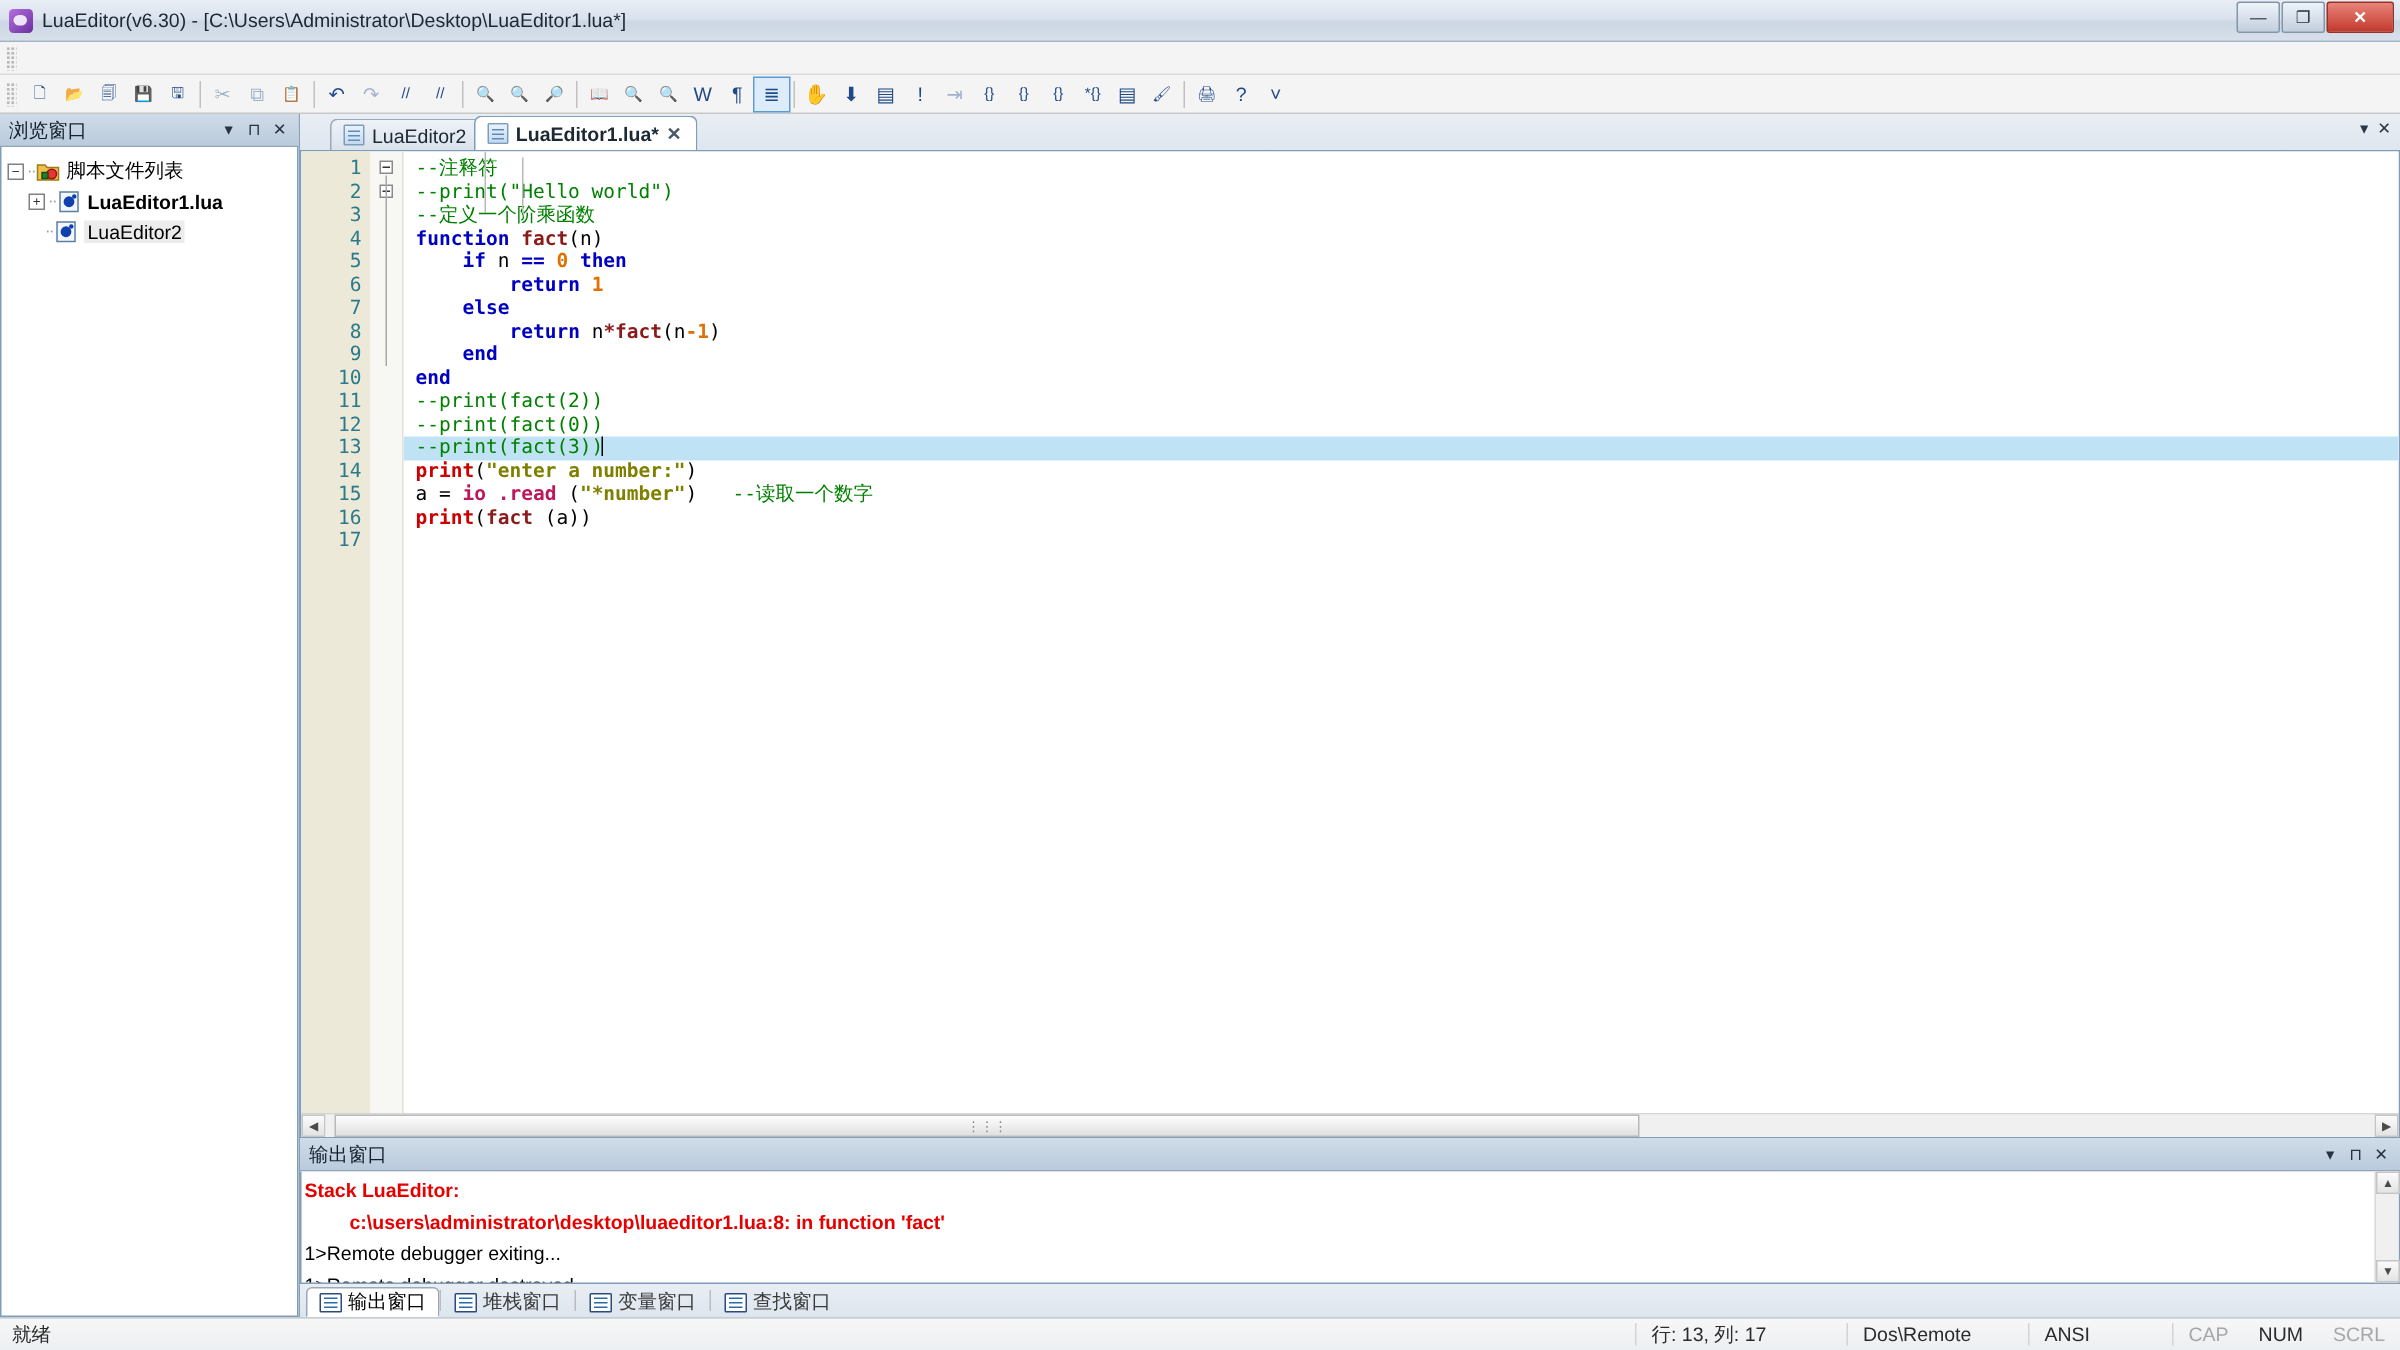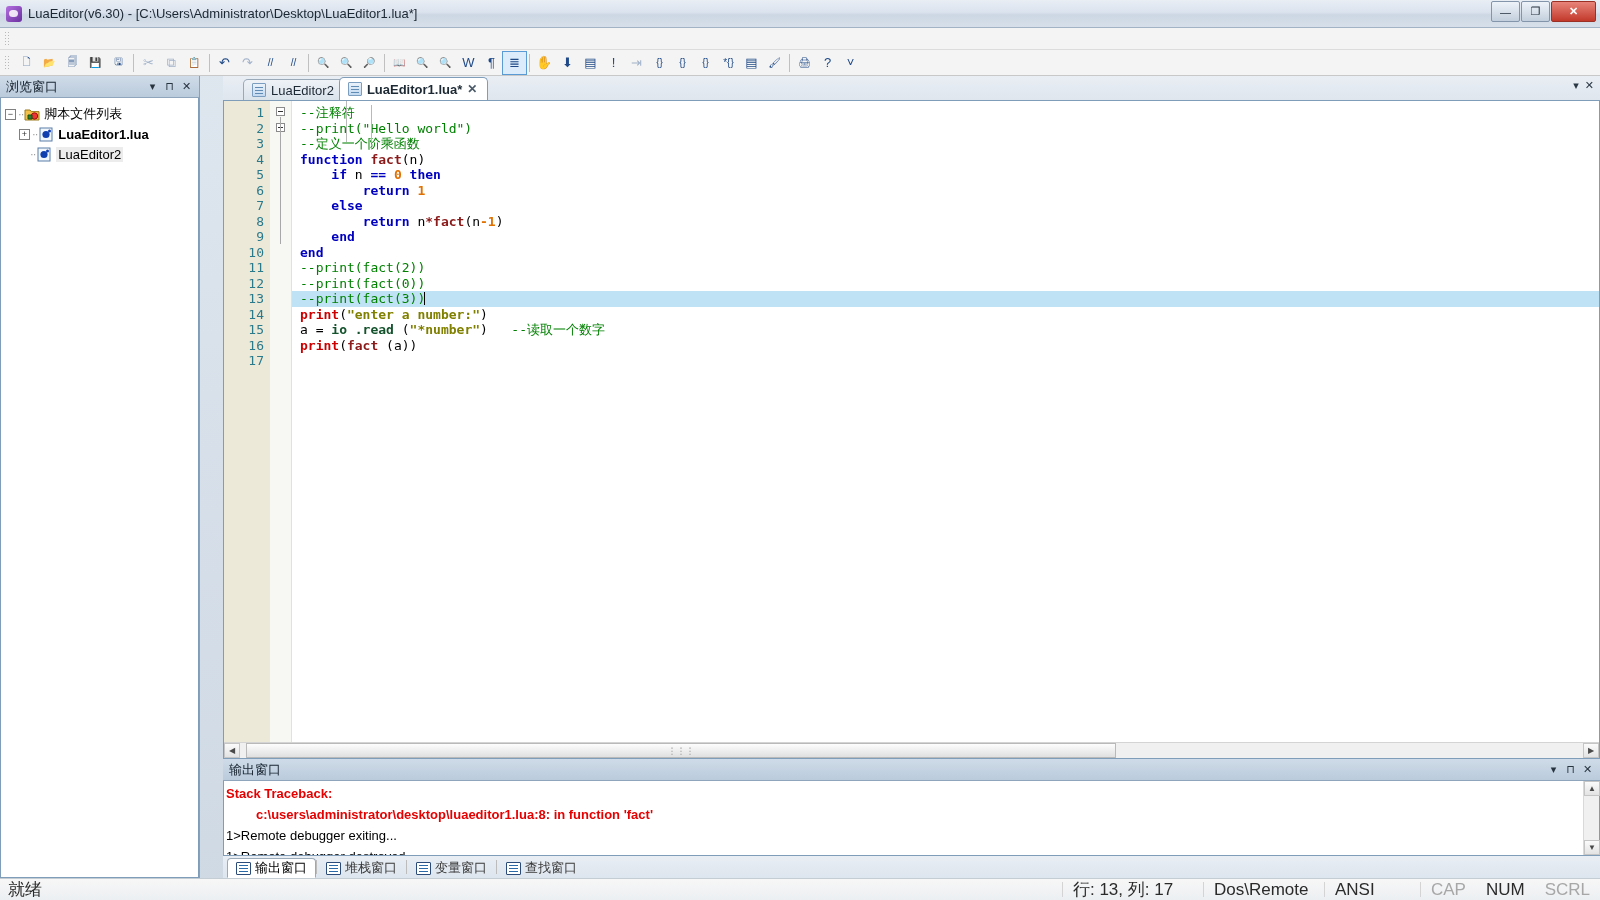--- a/index.html
+++ b/index.html
@@ -40,21 +40,21 @@
   
   .toolbar{ height:26px; display:flex; align-items:center; background:#f4f4f4;
      border-bottom:1px solid #c8c8c8; padding-left:4px; gap:1px; }
   .tbtn{ width:23px;height:22px; display:flex;align-items:center;justify-content:center;
      font-size:13px; color:#204a87; position:relative; }
   .tbtn.active{ background:#dcecfb; outline:1px solid #5b9bd5; }
   .tbtn.dim{ opacity:.38; }
   .tsep{ width:1px;height:18px;background:#c0c0c0;margin:0 3px; }
 
   
-  .body-row{ flex:1; display:flex; min-height:0;gap:23px; }
+  .body-row{ flex:1; display:flex; min-height:0; }
 
   
   .sidebar{ width:200px; display:flex; flex-direction:column; background:#f0f0f0;
      border-right:1px solid #8aa0b6; }
   .panel-head{ height:22px; display:flex; align-items:center;
      background:linear-gradient(#cfdbe8,#bacbdc); border-bottom:1px solid #8ea5bb;
      padding:0 4px 0 6px; font-size:13px; color:#15212d;}
   .panel-head .ttl{ flex:1; }
   .ph-btn{ width:17px;height:17px;display:flex;align-items:center;justify-content:center;
      font-size:11px;color:#27333f;}
@@ -108,21 +108,21 @@
   .cline.current{ background:#bfe3f5; }
   .caret{ display:inline-block; width:1px; height:13px; background:#000;
      vertical-align:-2px; margin-left:-1px;}
   .c-com{ color:#008000; }
   .c-kw { color:#0000c0; font-weight:bold; }
   .c-fn { color:#8b1a1a; font-weight:bold; }
   .c-num{ color:#e07000; font-weight:bold; }
   .c-str{ color:#808000; font-weight:bold; }
   .c-id { color:#000; }
   .c-call{ color:#cc0000; font-weight:bold; }
-  .c-lib{ color:#14532d; font-weight:bold; }
+  .c-lib{ color:#be185d; font-weight:bold; }
   .c-op { color:#000; }
   .vline{ position:absolute; width:1px; background:#b9b9b9; }
 
   .hscroll{ height:16px; background:#f0f0f0; border-top:1px solid #d4d4d4;
      display:flex; align-items:center; }
   .sb-arrow{ width:16px;height:15px; background:linear-gradient(#fbfbfb,#e3e3e3);
      border:1px solid #c5c5c5; display:flex;align-items:center;justify-content:center;
      font-size:8px; color:#4a4a4a; flex:0 0 auto;}
   .sb-track{ flex:1; height:15px; background:#f0f0f0; position:relative; }
   .sb-thumb{ position:absolute; top:0; height:15px; background:linear-gradient(#fdfdfd,#e0e0e0);
@@ -149,21 +149,21 @@
      border-radius:4px 4px 0 0; color:#000;}
   .osep{ width:1px;height:14px;background:#bcbcbc; align-self:center;}
   .oicon{ width:15px;height:13px;border:1px solid #2b4b7a; background:#fff; position:relative;
      flex:0 0 auto; border-radius:1px;}
   .oicon:after{ content:""; position:absolute; left:2px;top:2px;width:9px;height:1px;
      background:#2b6aa8; box-shadow:0 3px 0 #2b6aa8, 0 6px 0 #2b6aa8;}
 
   
   .statusbar{ height:22px; display:flex; align-items:center;
      background:linear-gradient(#f7f7f7,#eceff2); border-top:1px solid #c4ccd4;
-     font-size:17px; color:#2b2b2b; }
+     font-size:13px; color:#2b2b2b; }
   .st-cell{ padding:0 10px; height:22px; display:flex; align-items:center; }
   .st-grow{ flex:1; }
   .st-div{ width:1px;height:15px;background:#d4d4d4; }
   .st-dim{ color:#a7a7a7; }
   .left-status{ padding-left:8px; }
   .st-right{ display:flex; align-items:flex-end; }
 </style>
 </head>
 <body>
 
@@ -340,21 +340,21 @@
 
       <div class="outpanel">
         <div class="panel-head">
           <span class="ttl">输出窗口</span>
           <span class="ph-btn">▾</span>
           <span class="ph-btn">⊓</span>
           <span class="ph-btn">✕</span>
         </div>
         <div class="out-body">
           <div class="out-text" id="out-host">
-              <div class="oline err">Stack Traceback:</div>
+              <div class="oline err">Stack LuaEditor:</div>
               <div class="oline err ind">c:\users\administrator\desktop\luaeditor1.lua:8: in function 'fact'</div>
               <div class="oline">1&gt;Remote debugger exiting...</div>
               <div class="oline">1&gt;Remote debugger destroyed.</div>
             </div>
           <div class="vscroll">
             <div class="sb-arrow" style="width:16px">▲</div>
             <div class="vs-track"></div>
             <div class="sb-arrow" style="width:16px">▼</div>
           </div>
         </div>

